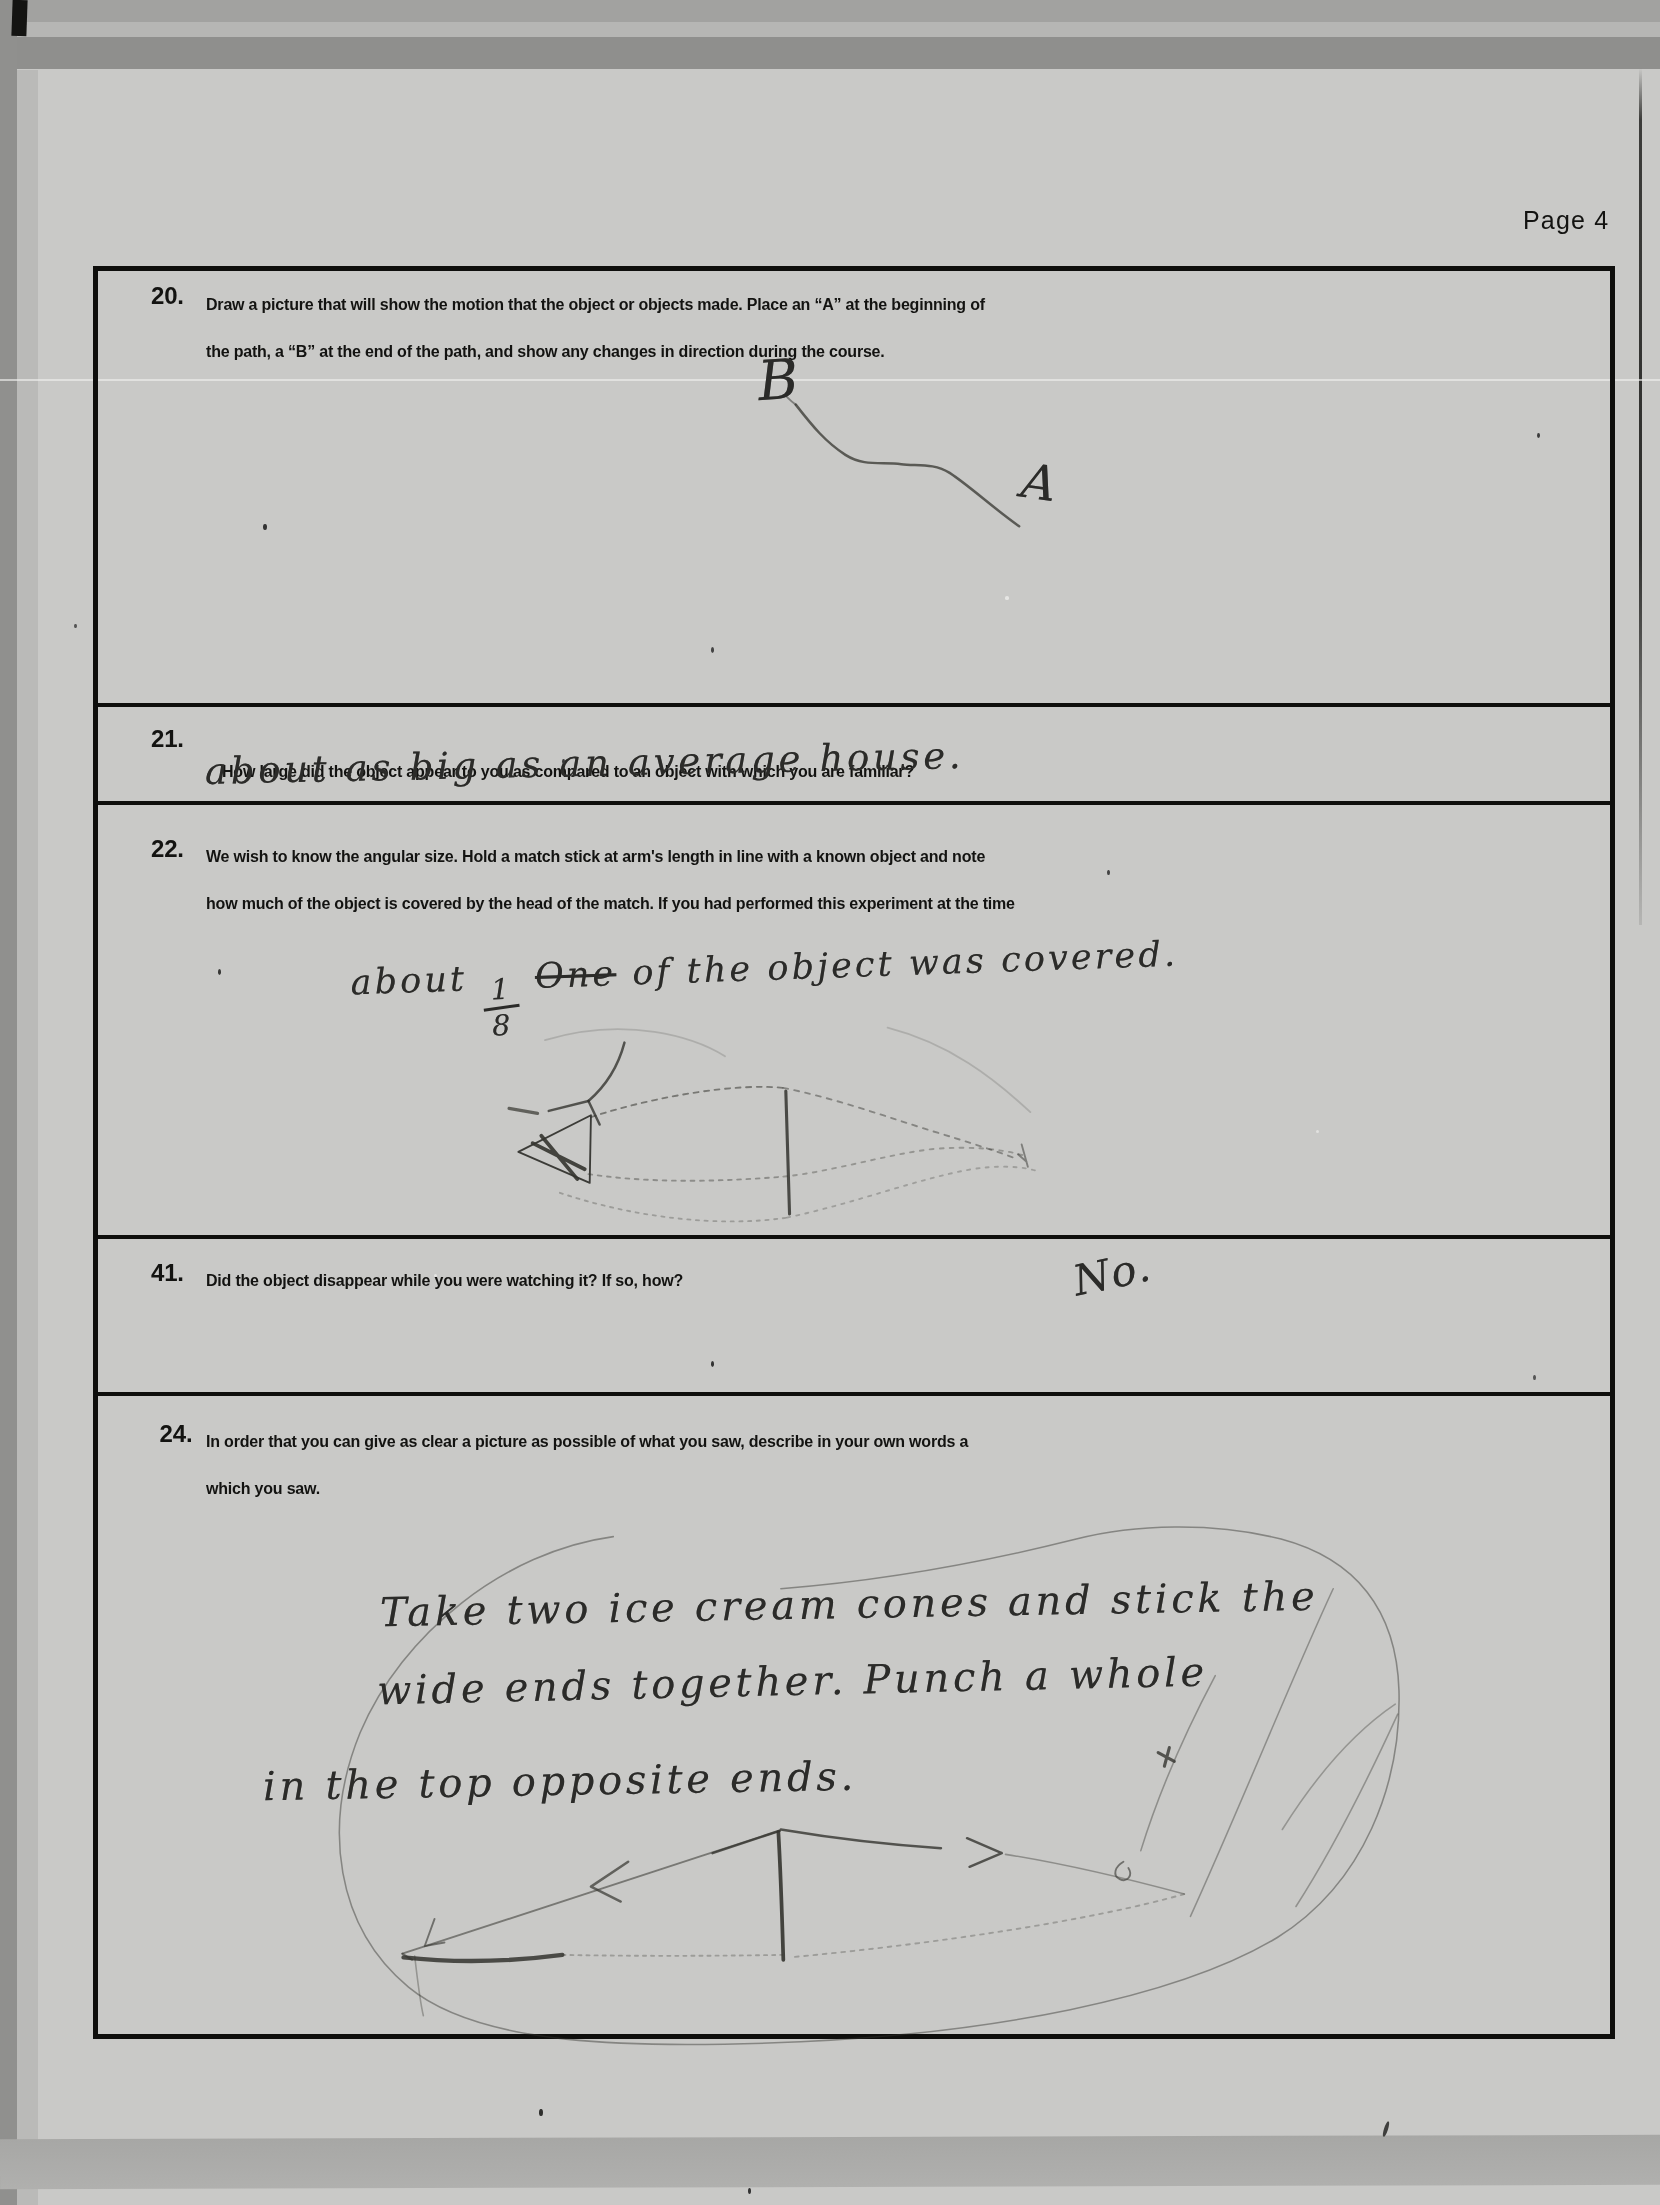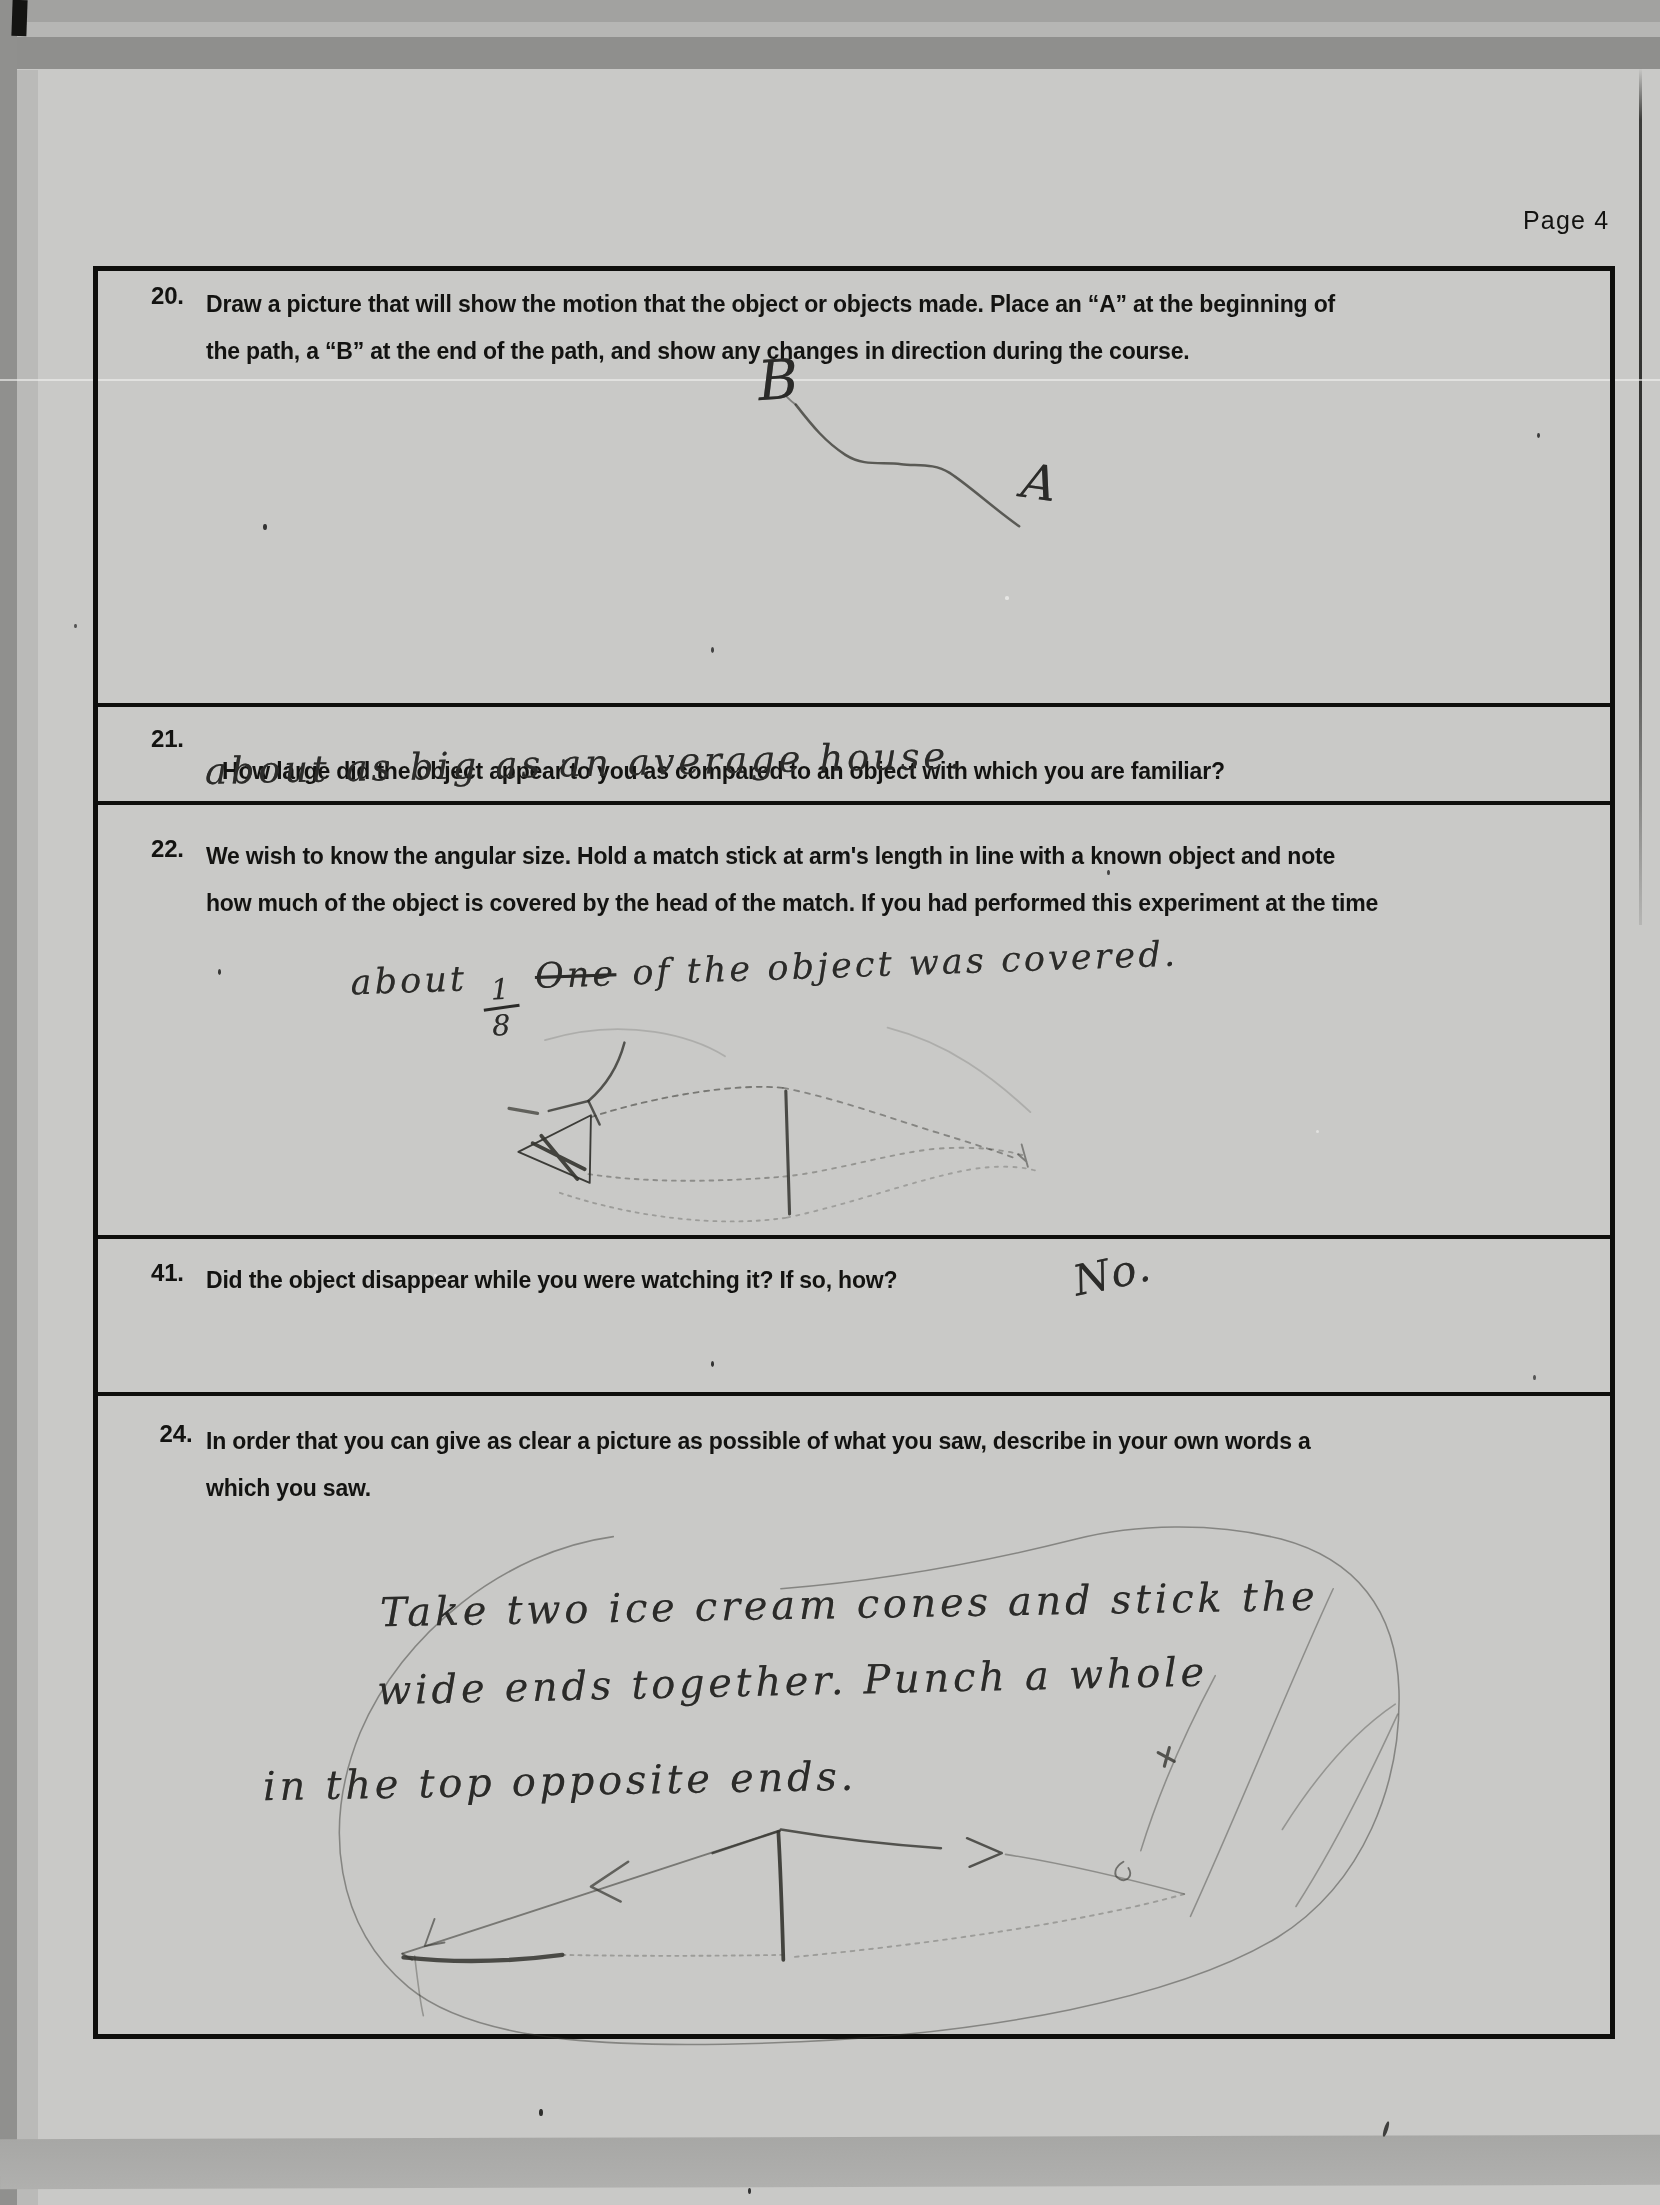--- a/index.html
+++ b/index.html
@@ -19,21 +19,21 @@
   .scan-line-right{position:absolute;left:1639px;top:68px;width:3.1px;height:857px;
     background:linear-gradient(to bottom,rgba(40,40,38,0),rgba(35,35,33,.85) 6%,rgba(28,28,26,.9) 55%,rgba(40,40,38,.12));}
   .scan-hline{position:absolute;left:0;top:379px;width:100%;height:1.9px;background:rgba(238,238,236,.65);}
   .speck{position:absolute;border-radius:50%;}
   
   .page-label{position:absolute;left:1479px;top:206px;font-size:25px;font-weight:normal;color:#131311;letter-spacing:1.2px;margin-left:44px;}
   .qtable{position:absolute;left:93px;top:266px;width:1512px;height:1763px;border:5px solid #0e0e0c;}
   .row-divider{position:absolute;left:93px;width:1522px;height:3.7px;background:#0e0e0c;}
   
   .q-number{position:absolute;width:50px;font-size:24px;font-weight:bold;color:#131311;letter-spacing:-0.2px;}
-  .q-text{position:absolute;font-size:23px;font-weight:bold;color:#131311;letter-spacing:-0.2px;line-height:47px;white-space:nowrap;}
+  .q-text{position:absolute;font-size:16px;font-weight:bold;color:#131311;letter-spacing:-0.2px;line-height:47px;white-space:nowrap;}
   
   .hand{position:absolute;font-family:"DejaVu Serif",serif;font-style:italic;color:#2b2b29;white-space:nowrap;
         text-shadow:0 0 0.6px rgba(43,43,41,.5);}
   .hw-q21{left:205px;top:742px;font-size:37px;letter-spacing:3.7px;transform:rotate(-1.2deg);}
   .hw-q22{left:351px;top:948px;font-size:35px;letter-spacing:3.1px;transform:rotate(-2deg);display:flex;align-items:baseline;gap:16px;}
   .hw-q23{left:1073px;top:1249px;font-size:42px;letter-spacing:1.2px;transform:rotate(-12deg);}
   .hw-q24-1{left:380px;top:1581px;font-size:40px;letter-spacing:3.7px;transform:rotate(-1deg);}
   .hw-q24-2{left:377px;top:1658px;font-size:40px;letter-spacing:3.7px;transform:rotate(-1.3deg);}
   .hw-q24-3{left:263px;top:1758px;font-size:40px;letter-spacing:3.7px;transform:rotate(-1deg);}
   .hw-b{left:758px;top:348px;font-size:55px;transform:rotate(-4deg);}

